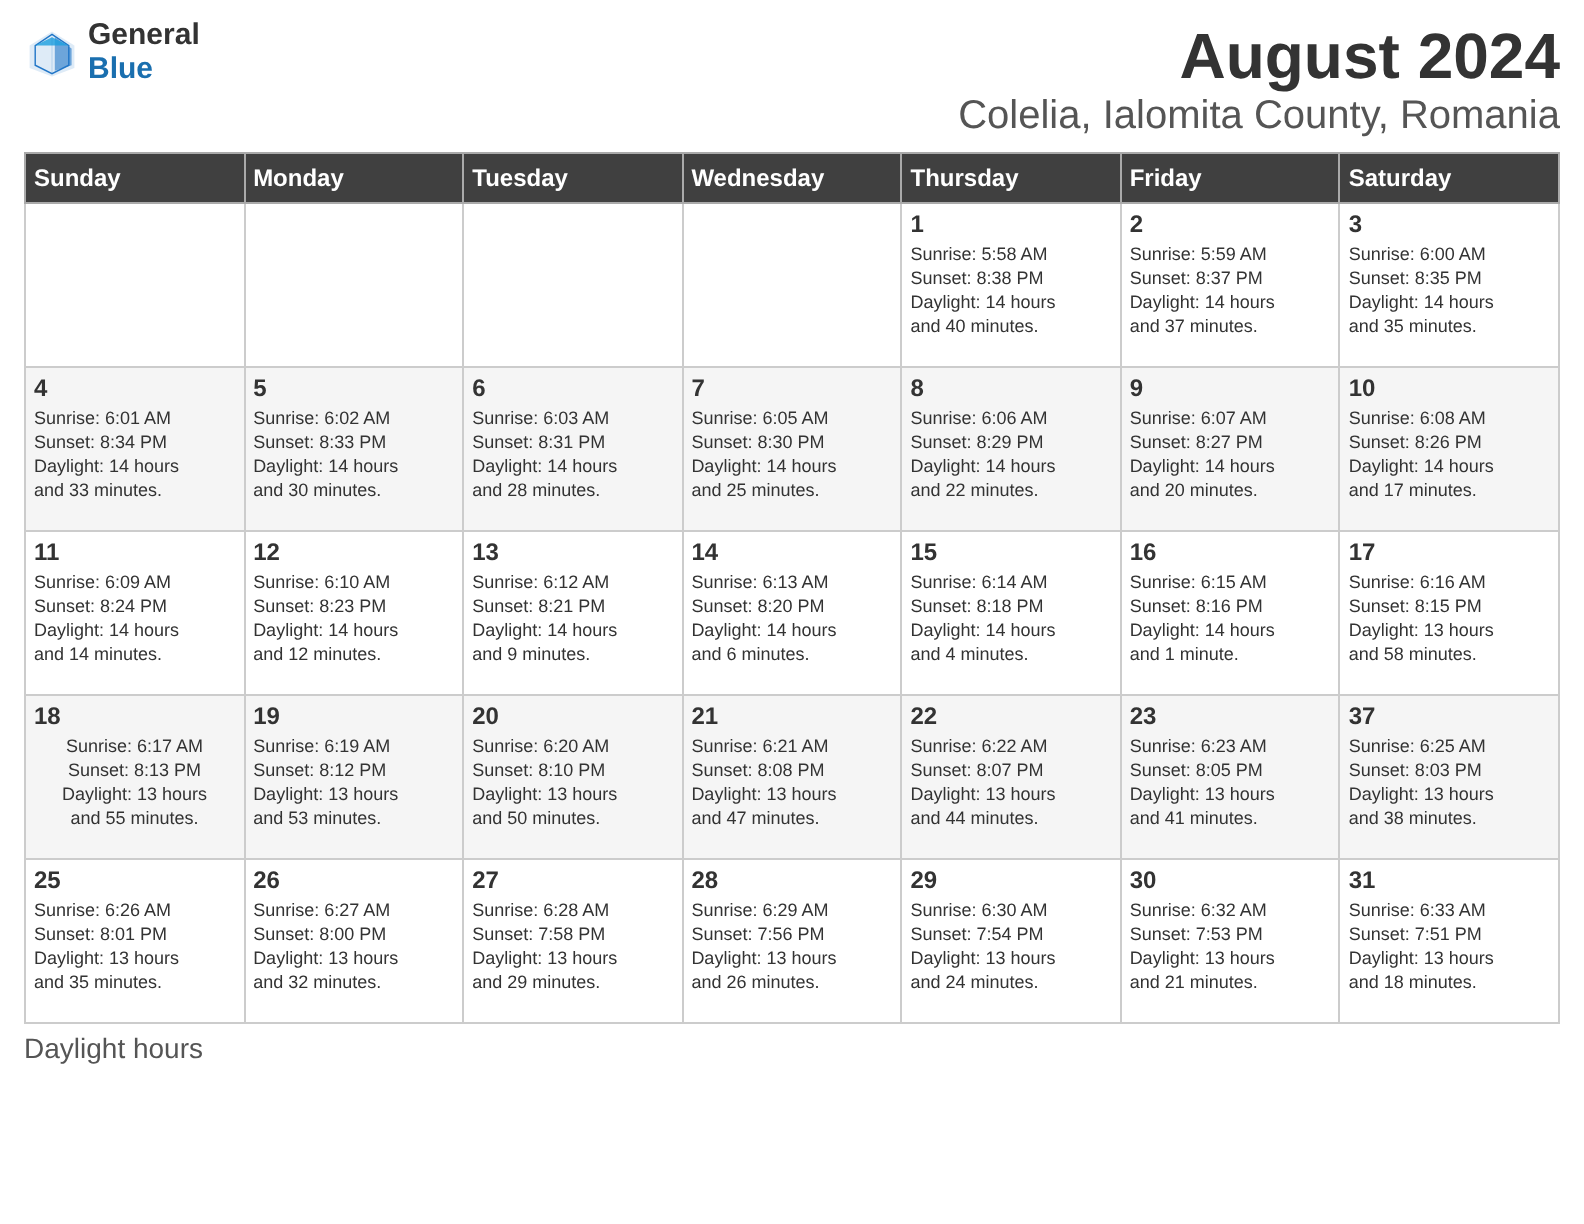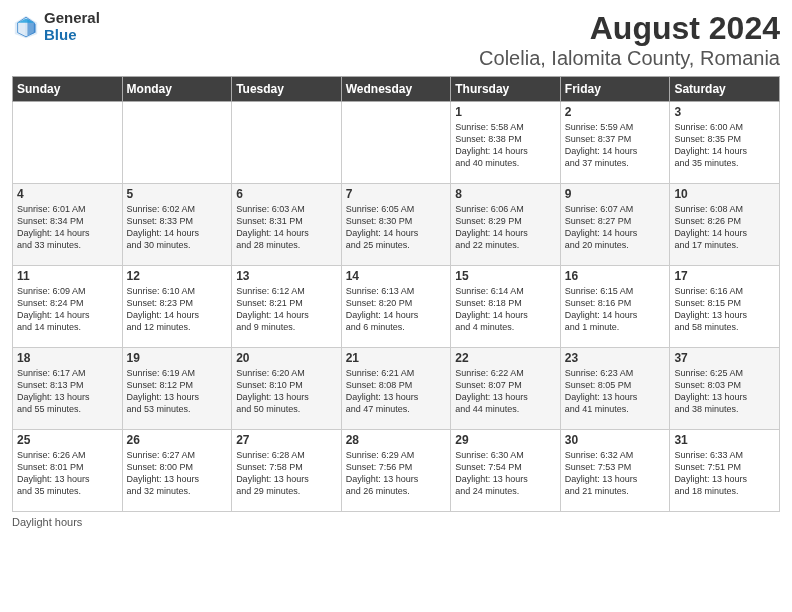--- a/index.html
+++ b/index.html
@@ -92,21 +92,21 @@
     }
     .day-info {
       font-size: 9px;
       color: #333;
       line-height: 1.35;
     }
     .empty-cell {
       background: #fff !important;
     }
     .footer-note {
-      font-size: 11px;
+      font-size: 14px;
       color: #555;
       margin-top: 4px;
       text-align: left;
     }
   </style>
 </head>
 <body>
 
 <div class="container">
   <div class="header">
@@ -267,21 +267,21 @@
             <span class="day-number">17</span>
             <div class="day-info" style="white-space: pre-line;">Sunrise: 6:16 AM
 Sunset: 8:15 PM
 Daylight: 13 hours
 and 58 minutes.</div>
           </td>
         </tr>
         <tr>
           <td>
             <span class="day-number">18</span>
-            <div class="day-info" style="white-space: pre-line;">Sunrise: 6:17 AM
+            <div class="day-info" style="white-space: pre-line; text-align: center;">Sunrise: 6:17 AM
 Sunset: 8:13 PM
 Daylight: 13 hours
 and 55 minutes.</div>
           </td>
           <td>
             <span class="day-number">19</span>
             <div class="day-info" style="white-space: pre-line;">Sunrise: 6:19 AM
 Sunset: 8:12 PM
 Daylight: 13 hours
 and 53 minutes.</div>

